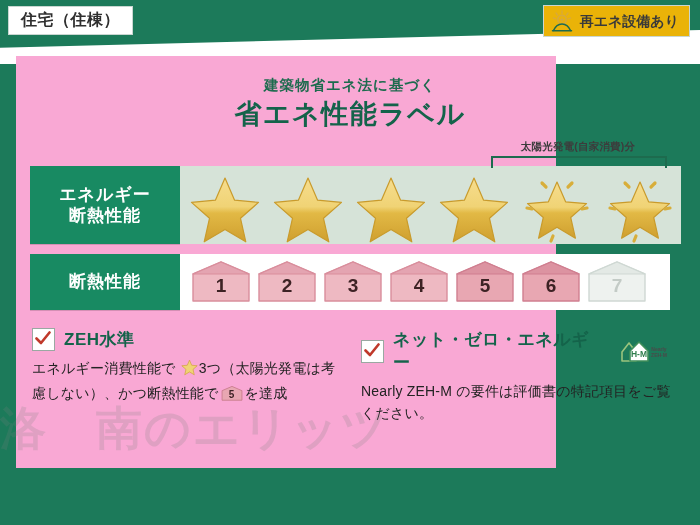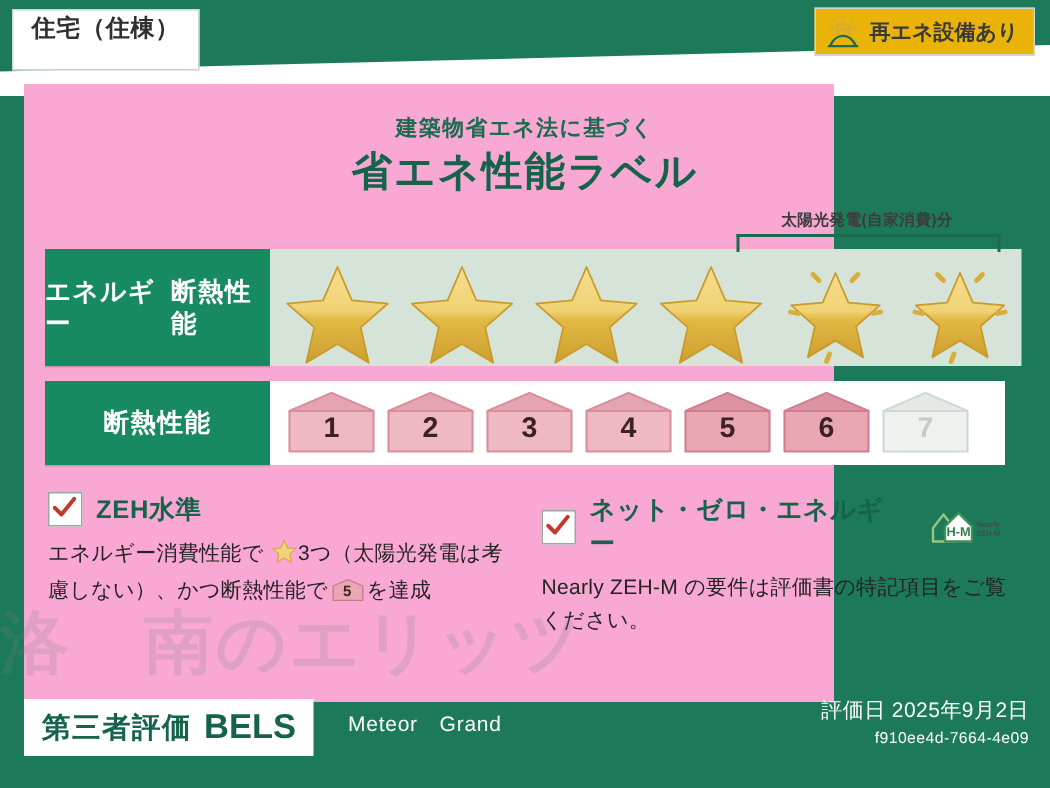--- a/index.html
+++ b/index.html
@@ -25,21 +25,21 @@
   }
   
   .card{
     position:absolute;left:16px;top:56px;width:540px;height:412px;
     background:#f9a8d4;z-index:3;
   }
   
   .chip-housing{
     position:absolute;left:8px;top:6px;z-index:6;
     background:#ffffff;border:1px solid #c9d6d1;
-    padding:5px 12px 18px 12px;
+    padding:5px 12px 6px 12px;
     font-size:16px;font-weight:bold;color:#2f2f2f;
     letter-spacing:.5px;line-height:1;text-align:center;
   }
   .chip-renew{
     position:absolute;right:10px;top:5px;z-index:6;
     background:#eab308;border:1px solid #c9d6d1;
     padding:4px 10px 4px 6px;
     display:flex;align-items:center;gap:6px;
     font-size:14px;font-weight:bold;color:#3a3a3a;
     line-height:1;
@@ -54,21 +54,21 @@
     position:absolute;top:40px;left:0;width:668px;text-align:center;
     font-size:27px;font-weight:bold;color:#14634a;letter-spacing:1.5px;
   }
   
   .row{position:absolute;left:14px;width:640px;display:flex;align-items:stretch;}
   .row-energy{top:110px;height:78px;}
   .row-insul{top:198px;height:56px;}
   .row-lbl{
     width:150px;flex:0 0 150px;background:#188a62;
     color:#ffffff;font-weight:bold;font-size:17px;
-    display:flex;flex-direction:row;align-items:center;justify-content:center;
+    display:flex;flex-direction:column;align-items:center;justify-content:center;
     line-height:1.25;letter-spacing:1px;
     box-shadow:0 1px 0 rgba(0,0,0,.15);
   }
   .row-body{
     flex:1;background:#d6e3d8;position:relative;
     display:flex;align-items:center;
   }
   .row-insul .row-body{background:#ffffff;}
   
   .stars{display:flex;align-items:center;gap:5px;padding-left:8px;}
@@ -377,25 +377,14 @@
           </span>
         </div>
         <div class="ck-body">Nearly ZEH-M の要件は評価書の特記項目をご覧ください。</div>
       </div>
 
     </div>
   </div>
 
   <div class="watermark">洛　南のエリッツ</div>
 
-  <div class="footer">
-    <div class="bels-box">
-      <span class="bels-jp">第三者評価</span>
-      <span class="bels-en">BELS</span>
-    </div>
-    <div class="bels-names">Meteor　Grand</div>
-    <div class="eval">
-      <div class="eval-date">評価日 2025年9月2日</div>
-      <div class="eval-id">f910ee4d-7664-4e09</div>
-    </div>
-  </div>
 
 </div>
 
 </body></html>

